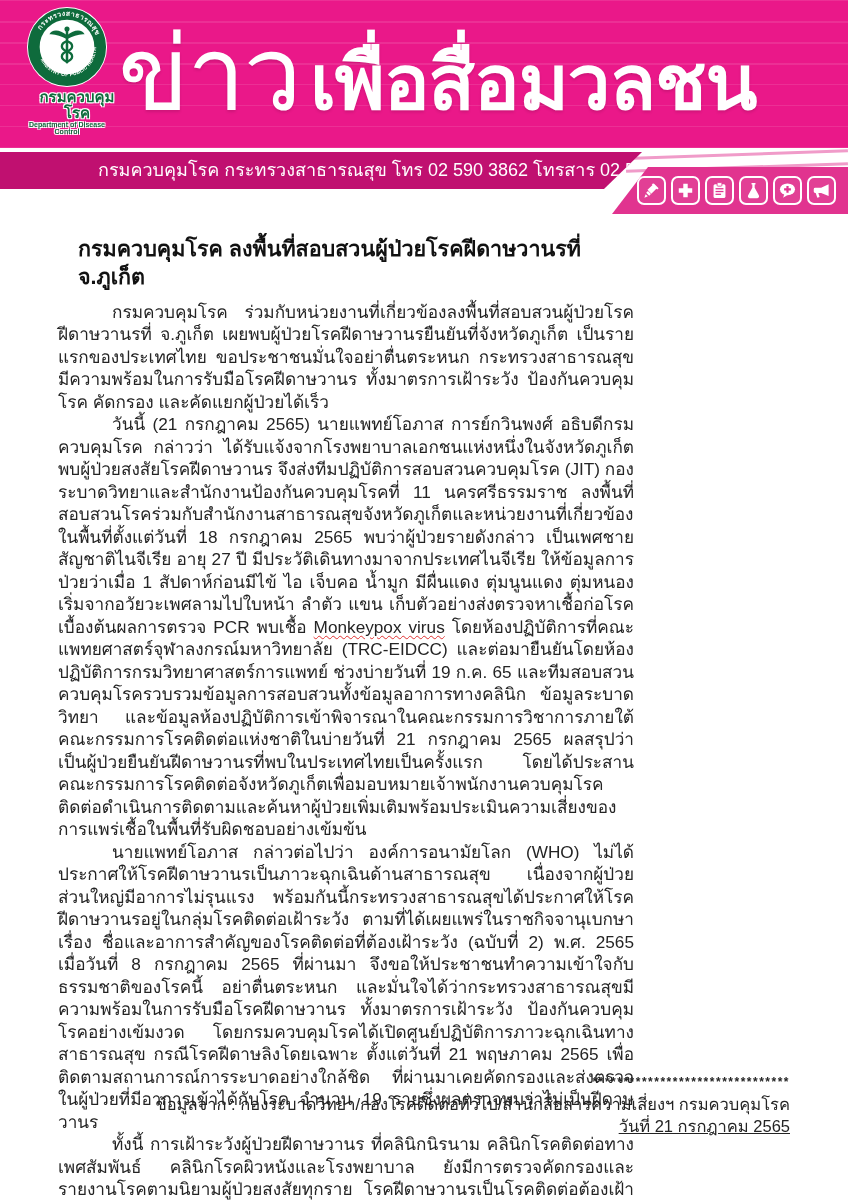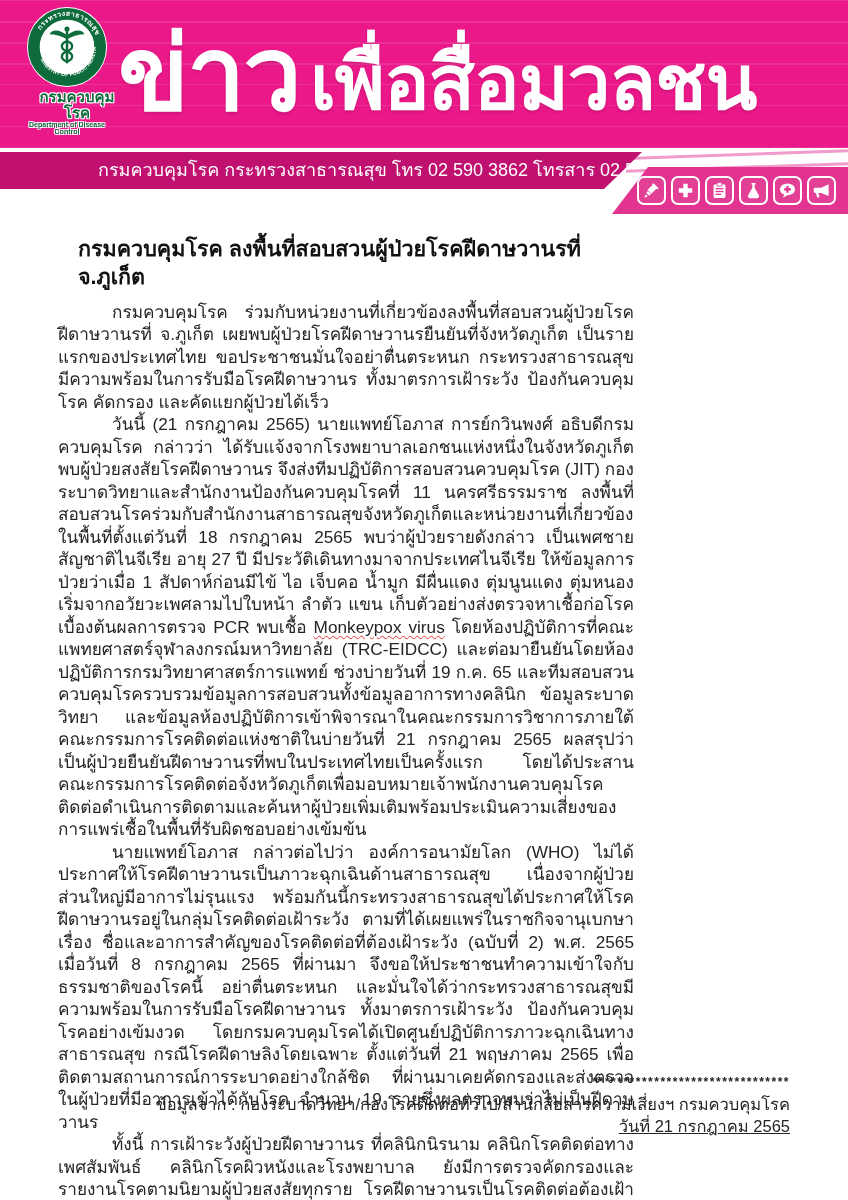--- a/index.html
+++ b/index.html
@@ -16,21 +16,21 @@
     background:
       repeating-linear-gradient(180deg, rgba(255,255,255,0.10) 0 1.5px, rgba(255,255,255,0) 1.5px 21px),
       #EA1889;
     overflow:hidden;
   }
   .masthead-title {
     position:absolute; left:118px; top:0; height:148px;
     display:flex; align-items:center; color:#ffffff; white-space:nowrap;
   }
   .title-word1 {
-    font-size:104px; font-weight:bold; line-height:1; letter-spacing:-2px;
+    font-size:104px; font-weight:normal; line-height:1; letter-spacing:-2px;
     text-shadow:0 2px 3px rgba(0,0,0,0.12);
     text-align:right;
   }
   .title-word2 {
     font-size:76px; font-weight:bold; line-height:1; margin-left:10px; margin-top:18px;
     letter-spacing:-1px; text-shadow:0 2px 3px rgba(0,0,0,0.12);
   }
 
   
   .logo { position:absolute; left:16px; top:6px; width:102px; text-align:center; }

